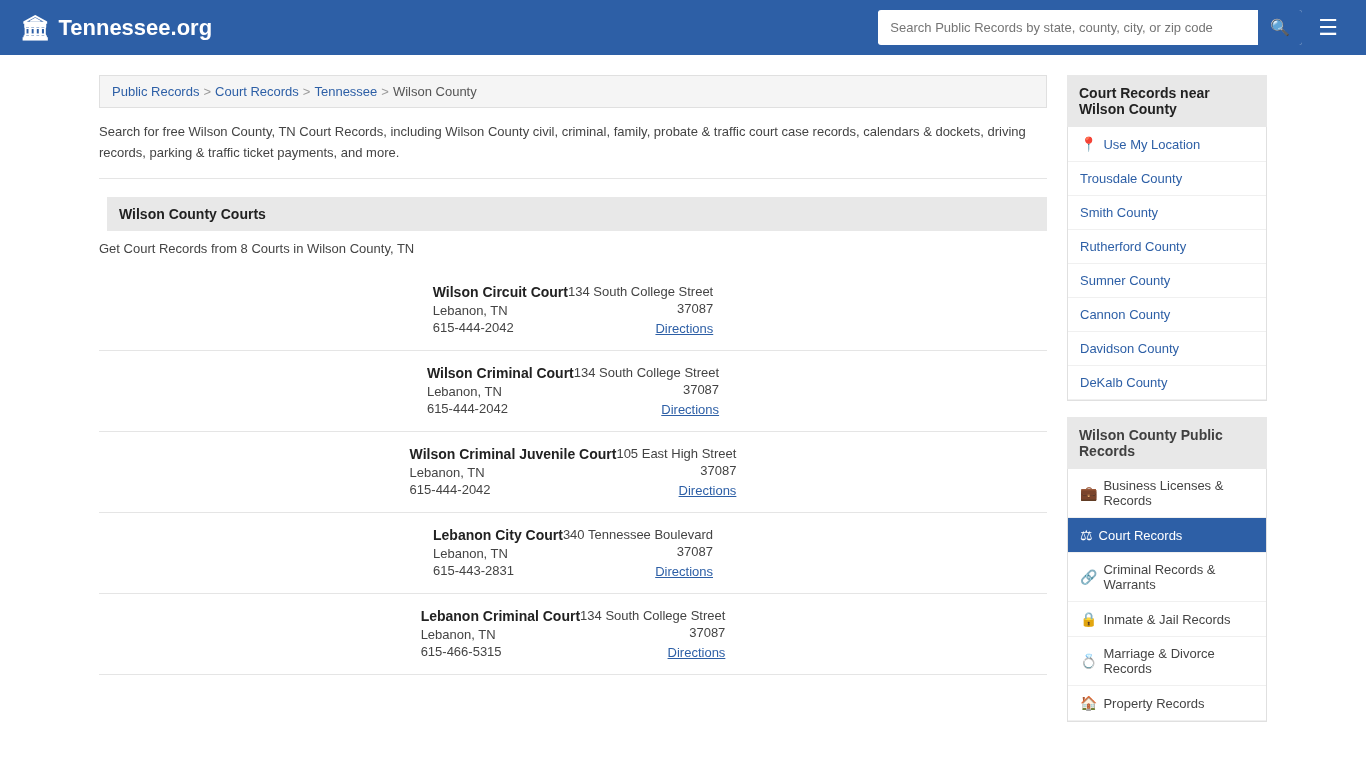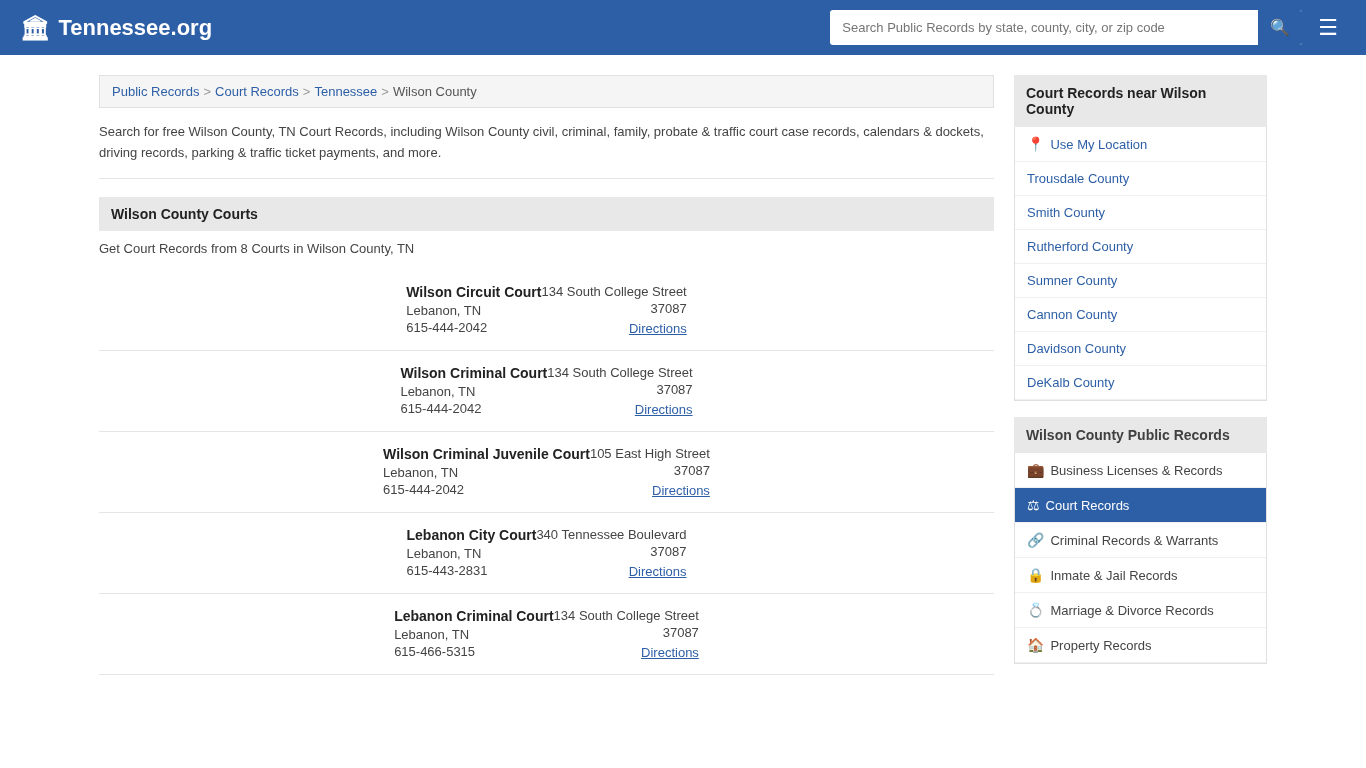--- a/index.html
+++ b/index.html
@@ -34,21 +34,21 @@
       display: flex;
       align-items: center;
       background: #fff;
       border-radius: 3px;
       overflow: hidden;
     }
     .search-bar input {
       border: none;
       outline: none;
       padding: 8px 12px;
-      width: 428px;
+      width: 380px;
       font-size: 13px;
       color: #888;
     }
     .search-bar button {
       background: #2d5fa6;
       border: none;
       padding: 8px 12px;
       cursor: pointer;
       color: #fff;
       font-size: 16px;
@@ -65,21 +65,21 @@
       max-width: 1200px;
       margin: 0 auto;
       padding: 20px 16px;
       display: flex;
       gap: 20px;
     }
     .content-area {
       flex: 1;
     }
     .sidebar {
-      width: 253px;
+      width: 200px;
       flex-shrink: 0;
     }
 
     
     .page-title {
       font-size: 22px;
       font-weight: bold;
       color: #222;
       margin-bottom: 14px;
     }
@@ -115,20 +115,21 @@
     }
 
     
     .section-header {
       background: #e8e8e8;
       padding: 9px 12px;
       font-weight: bold;
       font-size: 14px;
       color: #222;
       margin-bottom: 10px;
+      margin-left: 8px;
     }
 
     .courts-count {
       font-size: 13px;
       color: #444;
       margin-bottom: 14px;
     }
 
     
     .court-entry {

